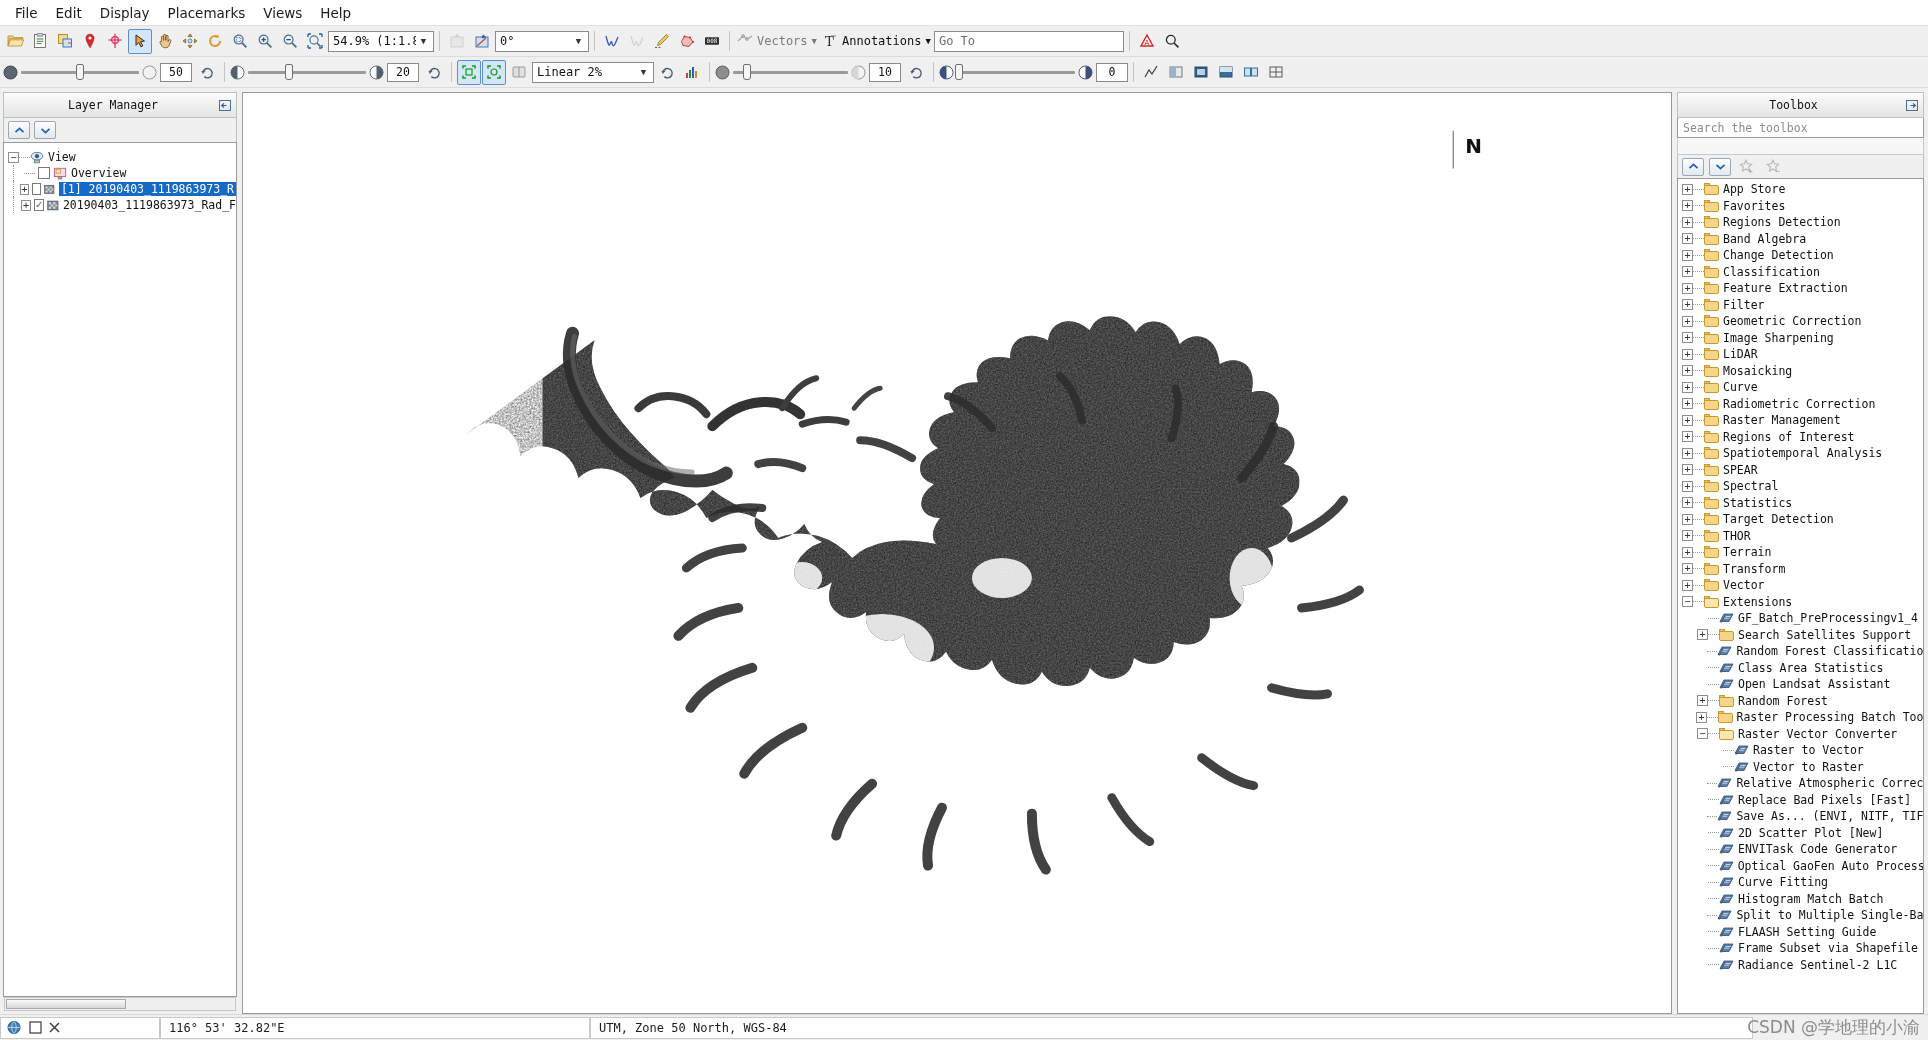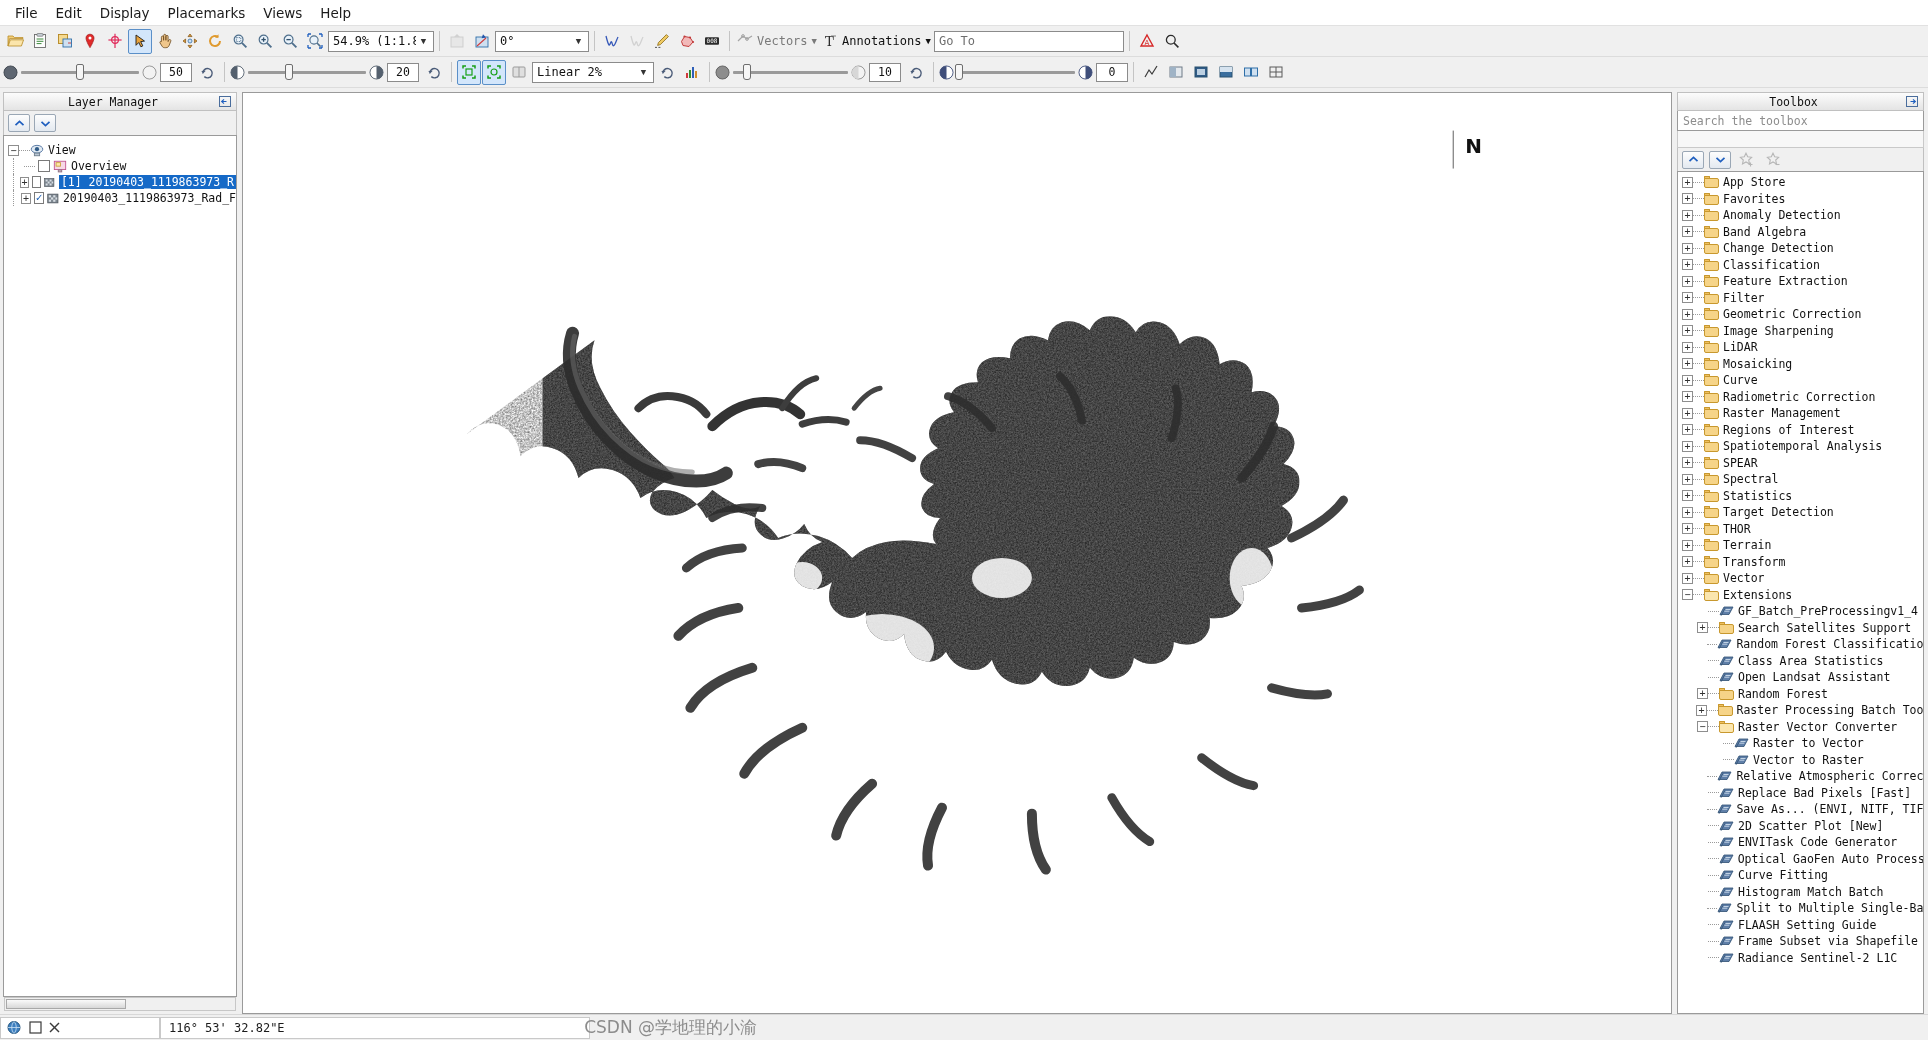--- a/index.html
+++ b/index.html
@@ -126,21 +126,21 @@
     font-family: "DejaVu Sans Mono", monospace;
   }
   .knob { width: 15px; height: 15px; border-radius: 50%; display:block; }
 
   
   .body { flex: 1; display: flex; min-height: 0; background: #f0f0f0; }
 
   
   .panel { display: flex; flex-direction: column; background: #f0f0f0; }
   .panel-header {
-    height: 19px; display: flex; align-items: center;
+    height: 26px; display: flex; align-items: center;
     background: linear-gradient(#fcfcfc, #e4e4e4);
     border: 1px solid #c0c0c0;
     font-size: 11.5px; color: #111;
     font-family: "DejaVu Sans Mono", monospace;
     padding: 0 4px;
   }
   .panel-header .ph-title { flex: 1; text-align: center; }
   .panel-header .ph-btn { width: 14px; height: 13px; display: flex; align-items: center; justify-content: center; }
 
   
@@ -863,21 +863,21 @@
             <span class="tbx-lbl">Favorites</span>
           </div>
           <div class="tbx-row">
             <span style="display:inline-block;width:4px"></span>
             <span class="tw">+</span>
             <span class="tdash"></span>
             <span class="folder">
               <i class="ft"></i>
               <i class="fb"></i>
             </span>
-            <span class="tbx-lbl">Anomaly Detection</span>
+            <span class="tbx-lbl">Regions Detection</span>
           </div>
           <div class="tbx-row">
             <span style="display:inline-block;width:4px"></span>
             <span class="tw">+</span>
             <span class="tdash"></span>
             <span class="folder">
               <i class="ft"></i>
               <i class="fb"></i>
             </span>
             <span class="tbx-lbl">Band Algebra</span>
@@ -1352,17 +1352,18 @@
       </svg>
       <svg width="13" height="13" viewBox="0 0 13 13">
         <rect x="1" y="1" width="11" height="11" fill="none" stroke="#3a3a3a" stroke-width="1.2"></rect>
       </svg>
       <svg width="13" height="13" viewBox="0 0 13 13">
         <line x1="2" y1="2" x2="11" y2="11" stroke="#3a3a3a" stroke-width="1.4"></line>
         <line x1="11" y1="2" x2="2" y2="11" stroke="#3a3a3a" stroke-width="1.4"></line>
       </svg>
     </div>
     <div class="sb-cell sb-coord sb-box">116° 53' 32.82"E</div>
+    <div class="sb-cell sb-proj sb-box">UTM, Zone 50 North, WGS-84</div>
     <div class="sb-cell sb-right">
       <span class="watermark">CSDN @学地理的小渝</span>
     </div>
   </div>
 </div>
 
 </body></html>

